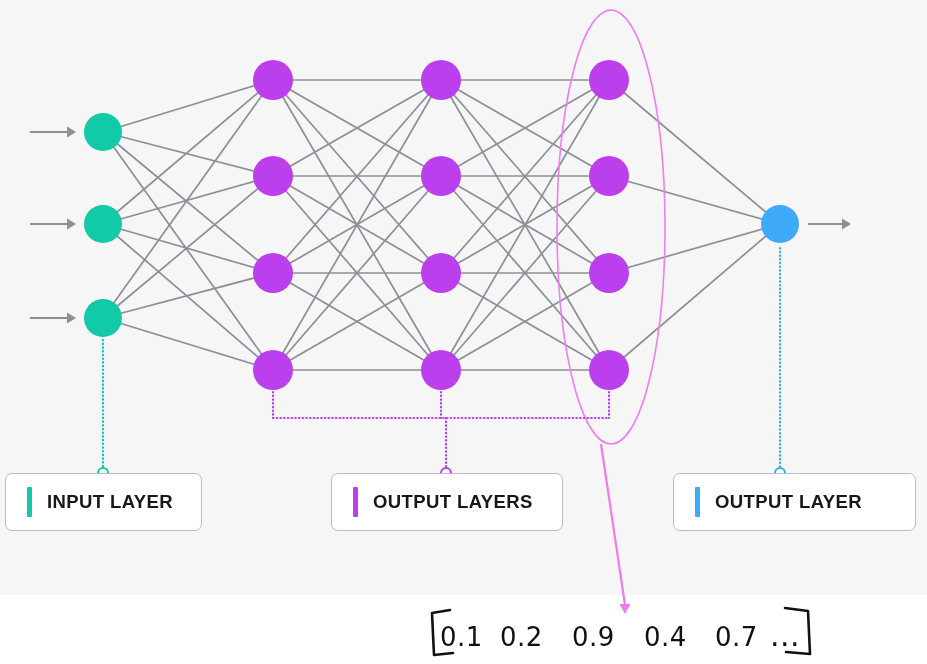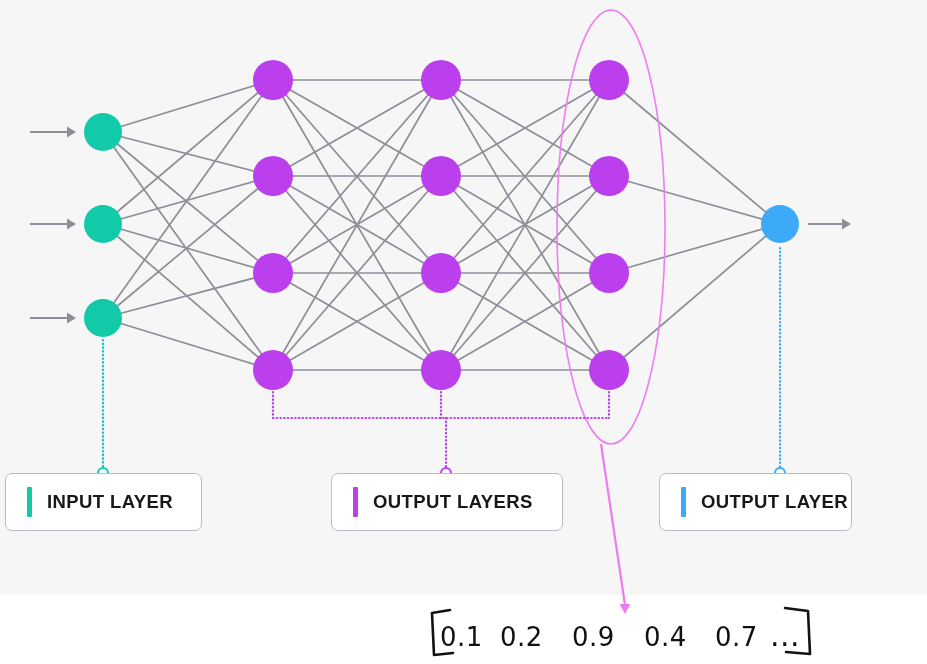--- a/index.html
+++ b/index.html
@@ -50,21 +50,21 @@
   .legend-text {
     margin-left: 15px;
     font-size: 18.5px;
     font-weight: bold;
     color: #17181c;
     letter-spacing: 0.4px;
     white-space: nowrap;
   }
   #box-input  { left: 5px;   top: 473px; width: 197px; }
   #box-hidden { left: 331px; top: 473px; width: 232px; }
-  #box-output { left: 659px; top: 473px; width: 193px; }
+  #box-output { left: 673px; top: 473px; width: 243px; }
   #vector-layer {
     position: absolute;
     left: 0;
     top: 595px;
     width: 927px;
     height: 69px;
   }
 </style>
 </head>
 <body>

